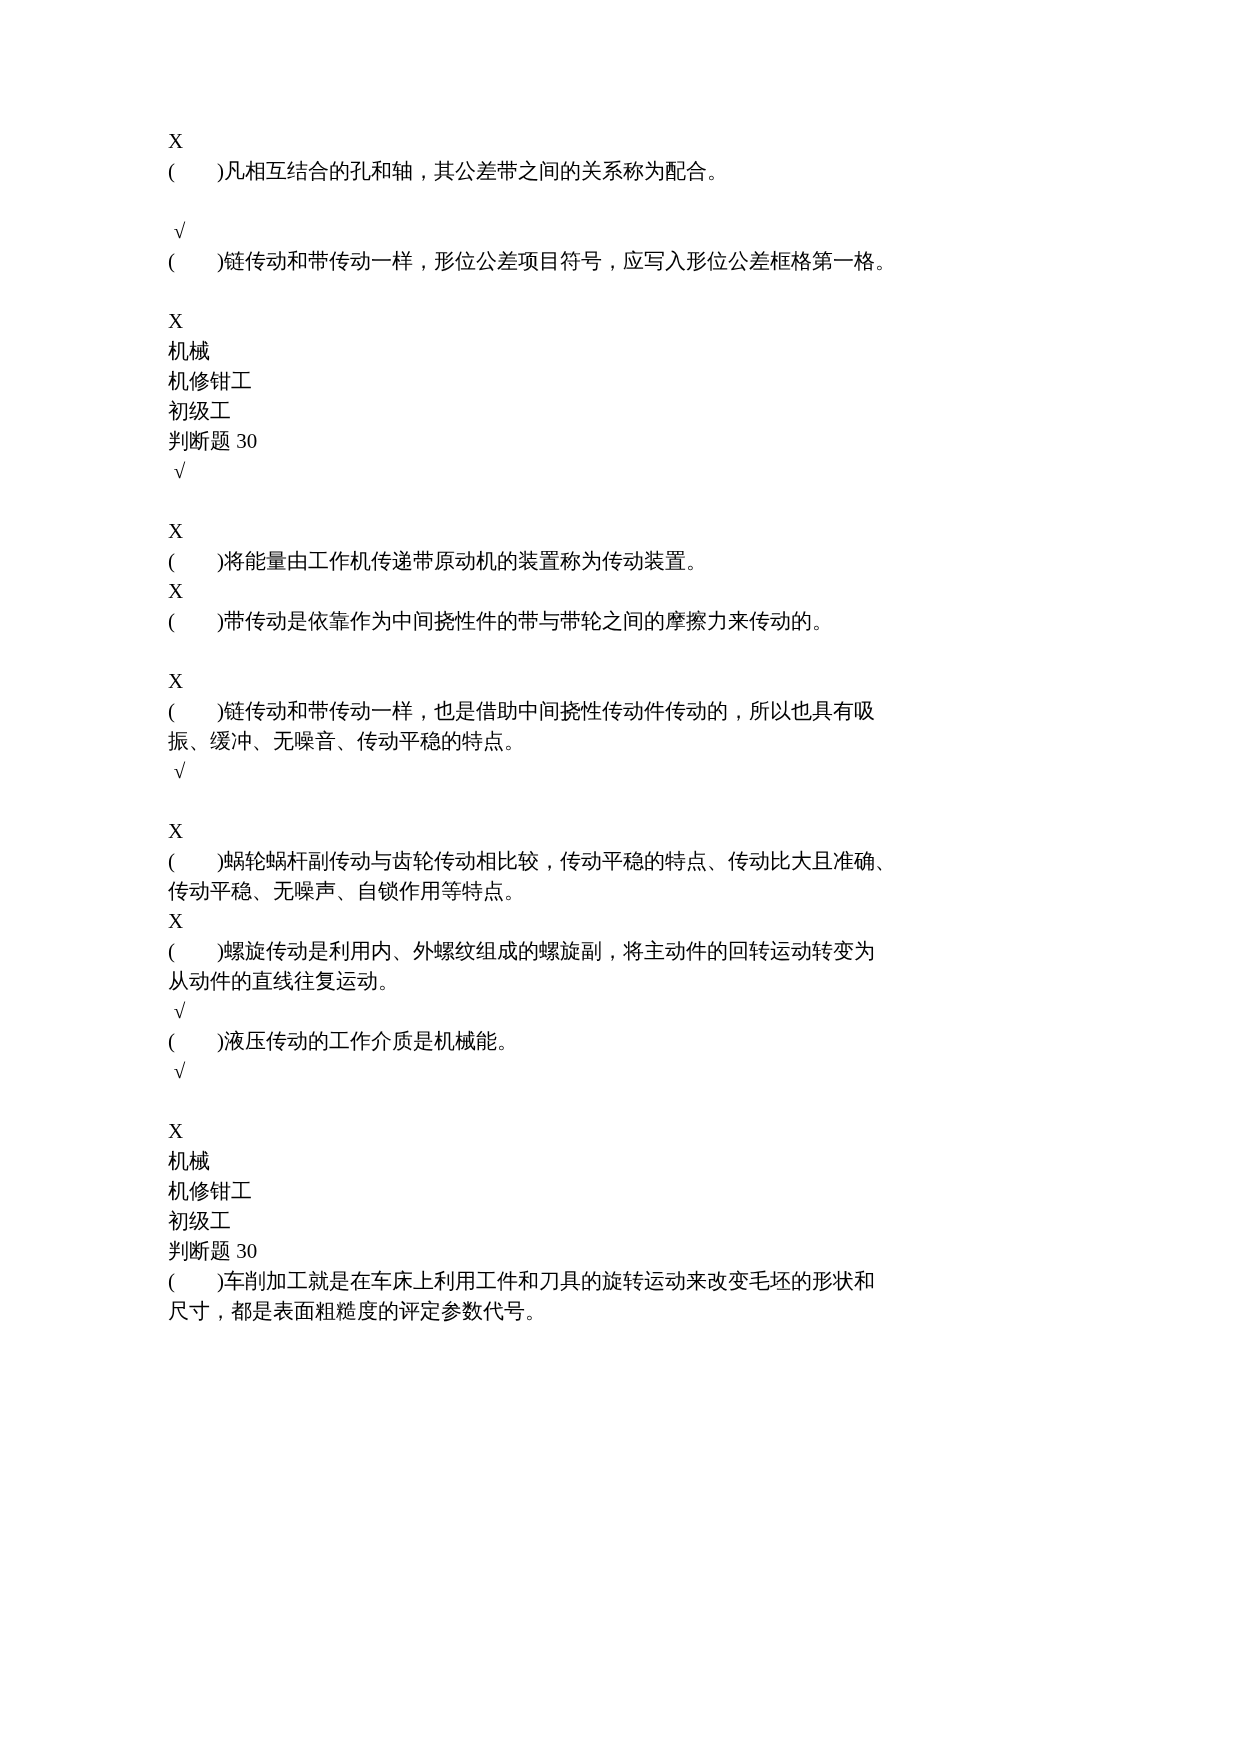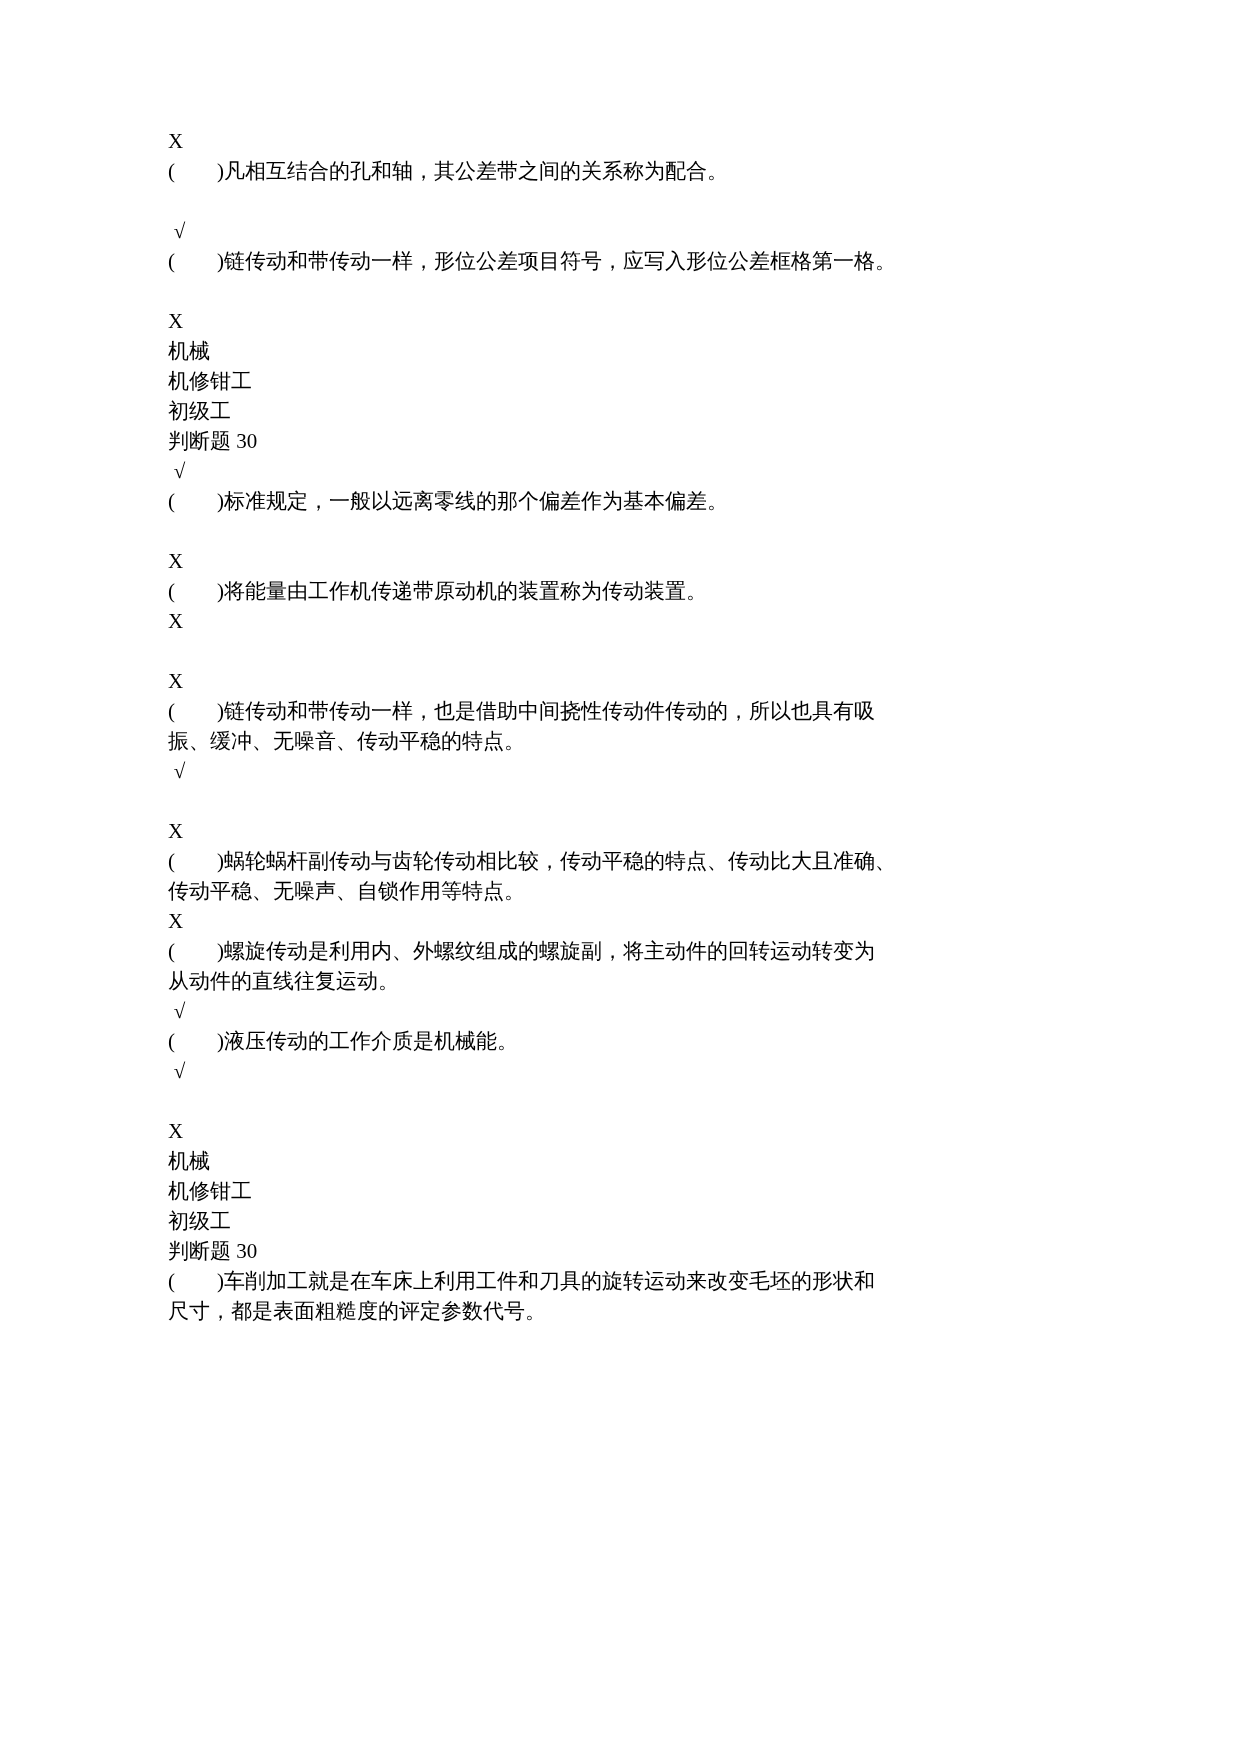--- a/index.html
+++ b/index.html
@@ -41,25 +41,25 @@
       <div class="line blank"></div>
       <div class="line answer"> √</div>
       <div class="line question">(        )链传动和带传动一样，形位公差项目符号，应写入形位公差框格第一格。</div>
       <div class="line blank"></div>
       <div class="line answer">X</div>
       <div class="line section">机械</div>
       <div class="line section">机修钳工</div>
       <div class="line section">初级工</div>
       <div class="line section">判断题 30</div>
       <div class="line answer"> √</div>
-      <div class="line question">(        )标准规定，一般以远离零线的那个偏差作为基本偏差。</div>
       <div class="line blank"></div>
       <div class="line answer">X</div>
       <div class="line question">(        )将能量由工作机传递带原动机的装置称为传动装置。</div>
       <div class="line answer">X</div>
+      <div class="line question">(        )带传动是依靠作为中间挠性件的带与带轮之间的摩擦力来传动的。</div>
       <div class="line blank"></div>
       <div class="line answer">X</div>
       <div class="line question">(        )链传动和带传动一样，也是借助中间挠性传动件传动的，所以也具有吸
 振、缓冲、无噪音、传动平稳的特点。</div>
       <div class="line answer"> √</div>
       <div class="line blank"></div>
       <div class="line answer">X</div>
       <div class="line question">(        )蜗轮蜗杆副传动与齿轮传动相比较，传动平稳的特点、传动比大且准确、
 传动平稳、无噪声、自锁作用等特点。</div>
       <div class="line answer">X</div>

